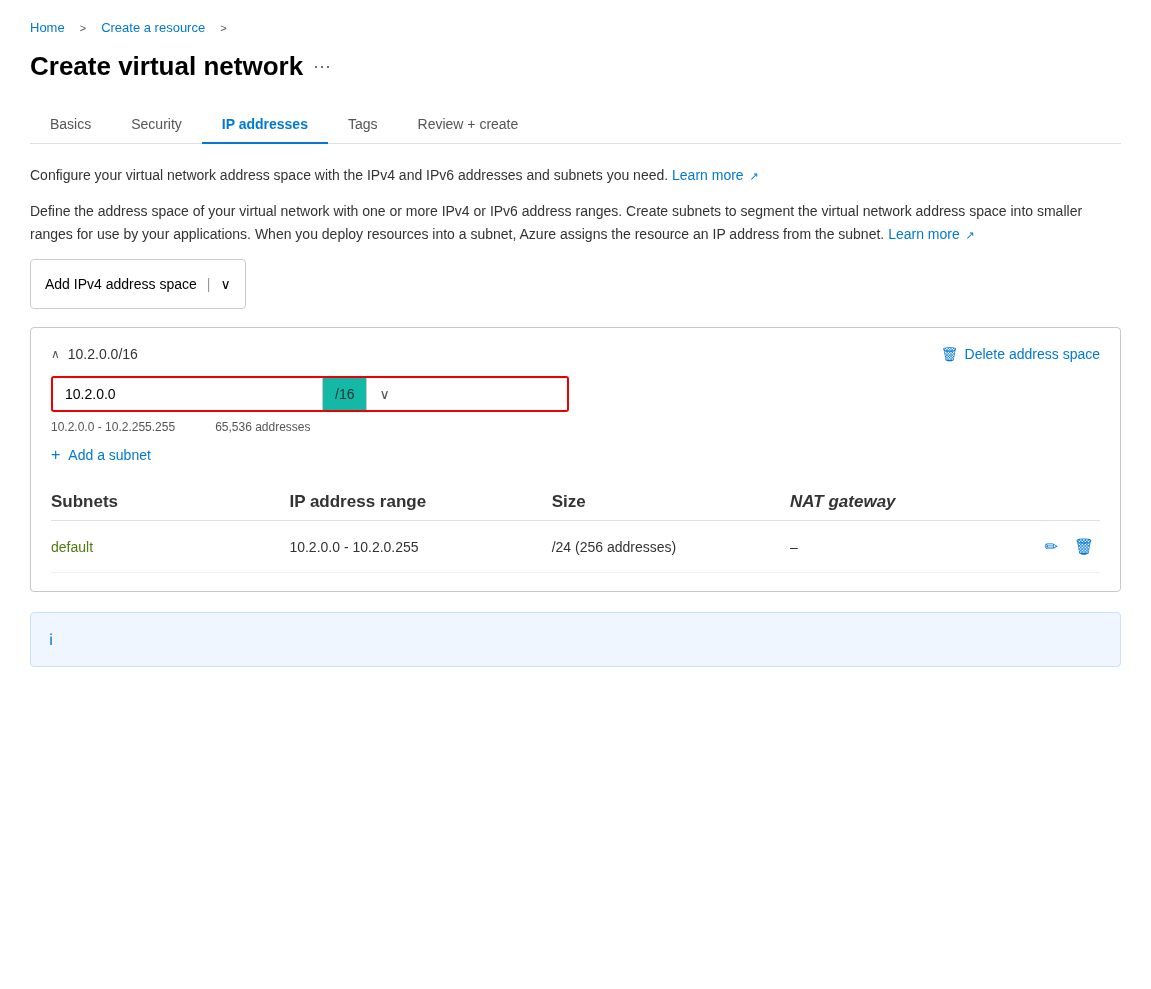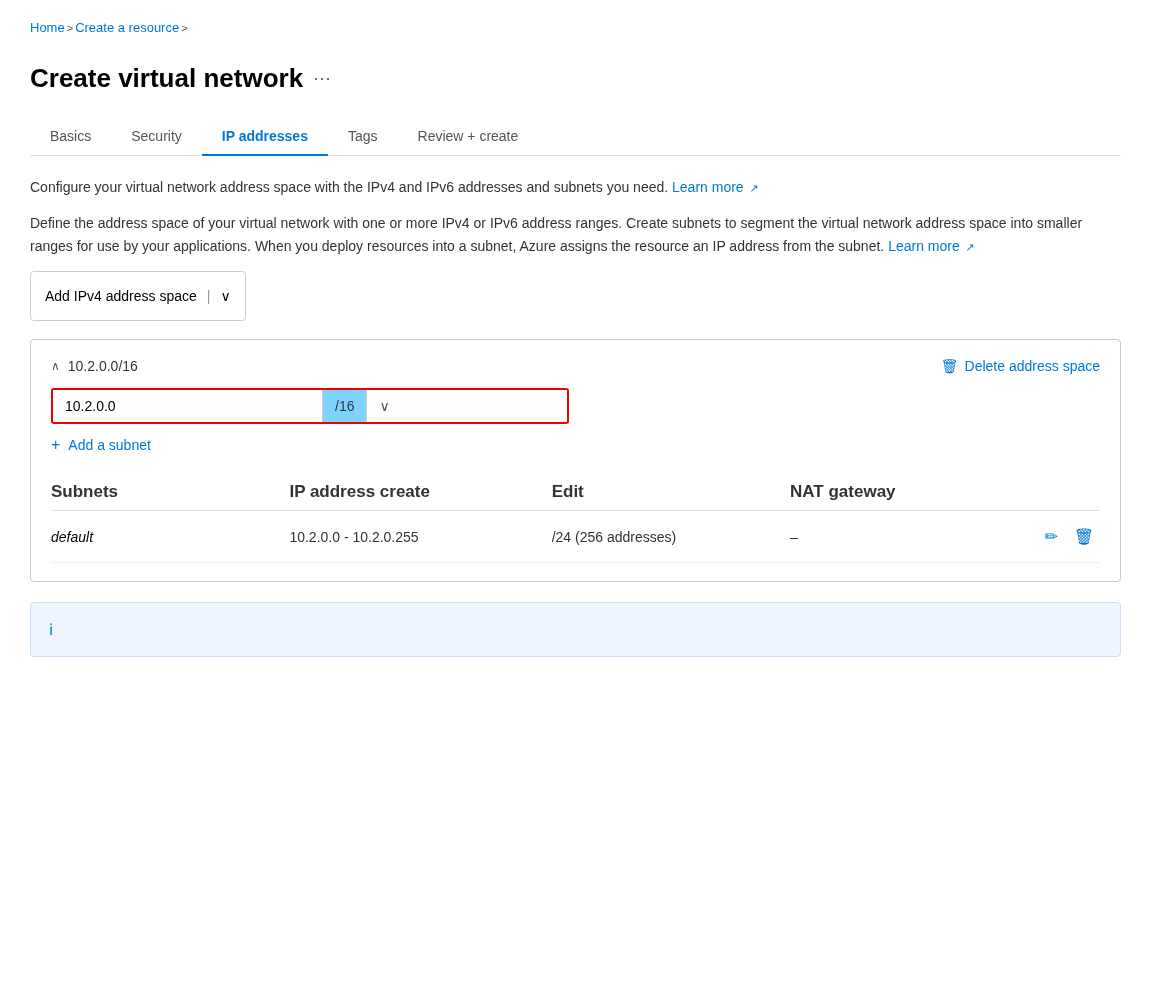--- a/index.html
+++ b/index.html
@@ -7,24 +7,24 @@
       font-family: 'Segoe UI', Arial, sans-serif;
       font-size: 14px;
       background: #fff;
       color: #333;
       padding: 20px 30px;
       max-width: 1151px;
     }
     .breadcrumb {
       display: flex;
       align-items: center;
-      gap: 2px;
+      gap: 15px;
       font-size: 13px;
       color: #0078d4;
-      margin-bottom: 28px;
+      margin-bottom: 16px;
     }
     .breadcrumb a {
       color: #0078d4;
       text-decoration: none;
     }
     .breadcrumb-sep { color: #555; font-size: 11px; }
     .page-title-row {
       display: flex;
       align-items: center;
       gap: 4px;
@@ -140,21 +140,21 @@
     }
     .ip-input {
       border: none;
       outline: none;
       padding: 8px 12px;
       font-size: 14px;
       width: 270px;
       border-right: 1px solid #ccc;
     }
     .cidr-badge {
-      background: #7dd3fc;
+      background: #14b8a6;
       border: none;
       padding: 8px 12px;
       font-size: 14px;
       color: #333;
       border-right: 1px solid #ccc;
       font-weight: 500;
     }
     .cidr-dropdown {
       display: flex;
       align-items: center;
@@ -195,23 +195,22 @@
       border-bottom: 1px solid #e0e0e0;
     }
     .subnets-table td {
       padding: 12px 0;
       font-size: 14px;
       color: #333;
       border-bottom: 1px solid #f0f0f0;
       vertical-align: middle;
     }
     .subnet-name-link {
-      color: #000000;
-      text-decoration: none;
-      font-style: italic;
+      color: #4d7c0f;
+      text-decoration: none;
     }
     .action-icon-btn {
       background: none;
       border: none;
       cursor: pointer;
       color: #0078d4;
       font-size: 16px;
       padding: 4px 6px;
     }
     .info-banner {
@@ -232,21 +231,21 @@
       margin-top: 1px;
       flex-shrink: 0;
     }
     .info-banner a {
       color: #0078d4;
       text-decoration: none;
     }
     .th-col-subnets { width: 200px; }
     .th-col-iprange { width: 220px; }
     .th-col-size { width: 200px; }
-    .th-col-nat { width: 180px; }
+    .th-col-nat { width: 180px; font-style: italic; }
     .th-col-actions { width: 80px; text-align: right; }
     .td-actions { text-align: right; }
   </style>
 </head>
 <body>
 
 
 
 
 <div class="breadcrumb">
@@ -311,32 +310,38 @@
   </div>
 
   <div class="ip-input-row">
     <input class="ip-input" type="text" value="10.2.0.0" style="">
     <span class="cidr-badge">/16</span>
     <div class="cidr-dropdown">
       <span class="cidr-dropdown-arrow">∨</span>
     </div>
   </div>
 
+  <div class="ip-range-text">
+    <span>
+      <span>10.2.0.0</span> - <span>10.2.255.255</span>
+    </span>
+    <span>65,536 addresses</span>
+  </div>
 
   <div class="add-subnet-row">
     <span class="plus-icon">+</span>
     <span>Add a subnet</span>
   </div>
 
   <table class="subnets-table">
     <thead>
       <tr>
         <th class="th-col-subnets">Subnets</th>
-        <th class="th-col-iprange">IP address create</th>
-        <th class="th-col-size">Edit</th>
+        <th class="th-col-iprange">IP address range</th>
+        <th class="th-col-size">Size</th>
         <th class="th-col-nat">NAT gateway</th>
         <th class="th-col-actions"></th>
       </tr>
     </thead>
     <tbody>
       <tr class="table-row">
         <td>
           <a href="#" class="subnet-name-link">default</a>
         </td>
         <td>10.2.0.0 - 10.2.0.255</td>

